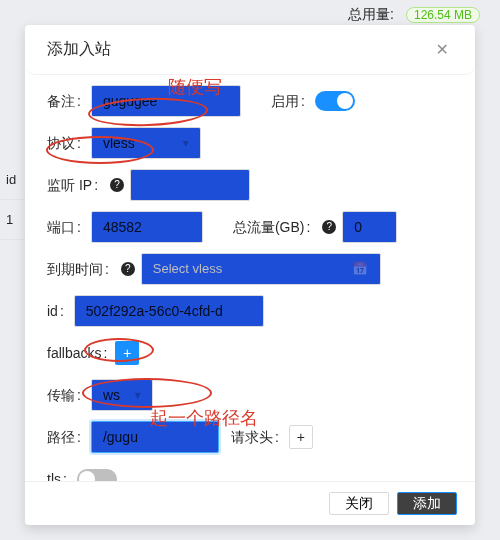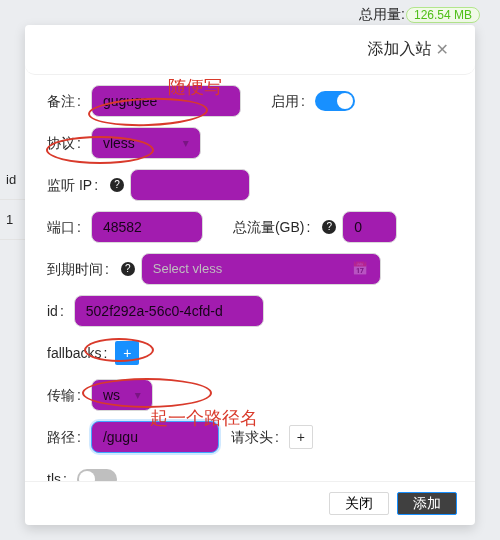--- a/index.html
+++ b/index.html
@@ -1,30 +1,30 @@
 <!DOCTYPE html>
 <html><head>
 <meta charset="utf-8">
 <style>
 * { box-sizing: border-box; margin: 0; padding: 0; }
 body { font-family: -apple-system, "PingFang SC", "Helvetica Neue", Arial, sans-serif; background: #f0f2f5; width: 500px; height: 540px; overflow: hidden; position: relative; font-size: 14px; color: rgba(0,0,0,0.85); }
-.bg-header { position: absolute; top: 0; left: 0; right: 0; height: 30px; display: flex; justify-content: flex-end; align-items: center; padding-right: 20px; gap: 1px; }
+.bg-header { position: absolute; top: 0; left: 0; right: 0; height: 30px; display: flex; justify-content: flex-end; align-items: center; padding-right: 20px; gap: 12px; }
 .bg-green-tag { background: #f6ffed; border: 1px solid #b7eb8f; color: #52c41a; padding: 0 7px; border-radius: 8px; font-size: 12px; }
 .bg-sidebar { position: absolute; left: 0; top: 160px; width: 25px; font-size: 13px; color: rgba(0,0,0,0.85); }
 .bg-sidebar div { padding: 12px 6px; border-bottom: 1px solid #e8e8e8; }
 .modal-mask { position: absolute; inset: 0; background: rgba(0,0,0,0.02); }
 .modal { position: absolute; left: 25px; top: 25px; right: 25px; bottom: 15px; background: #fff; border-radius: 4px; box-shadow: 0 4px 12px rgba(0,0,0,0.15); display: flex; flex-direction: column; }
-.modal-header { padding: 14px 22px; border-bottom: 1px solid #f0f0f0; display: flex; align-items: center; justify-content: flex-end; border-radius: 10px; }
+.modal-header { padding: 14px 22px; border-bottom: 1px solid #f0f0f0; display: flex; align-items: center; justify-content: space-between; border-radius: 10px; }
 .modal-title { font-size: 16px; font-weight: 500; color: rgba(0,0,0,0.85); }
 .close-x { font-size: 16px; color: rgba(0,0,0,0.45); cursor: pointer; padding: 0 4px; user-select: none; }
 .modal-body { flex: 1; padding: 10px 22px 6px; overflow: hidden; }
 .form-item { display: flex; align-items: center; margin-bottom: 10px; line-height: 32px; flex-wrap: wrap; }
 .form-label { color: rgba(0,0,0,0.85); margin-right: 4px; white-space: nowrap; }
 .form-label::after { content: ":"; margin: 0 6px 0 2px; }
-.input, .select, .date-picker { height: 32px; border: 1px solid #d9d9d9; border-radius: 8px; padding: 0 11px; font-size: 14px; color: rgba(0,0,0,0.85); background: #a21caf; outline: none; }
+.input, .select, .date-picker { height: 32px; border: 1px solid #d9d9d9; border-radius: 2px; padding: 0 11px; font-size: 14px; color: rgba(0,0,0,0.85); background: #1d4ed8; outline: none; }
 .input { width: 150px; }
 .input.narrow { width: 80px; }
 .input.wide { width: 200px; }
 .input.focused { border-color: #40a9ff; box-shadow: 0 0 0 2px rgba(24,144,255,0.2); }
 .input::placeholder { color: #bfbfbf; }
 .select { width: 110px; display: inline-flex; align-items: center; justify-content: space-between; cursor: pointer; }
 .select .arrow { color: rgba(0,0,0,0.25); font-size: 12px; }
 .date-picker { width: 240px; display: inline-flex; align-items: center; justify-content: space-between; color: #bfbfbf; font-size: 13px; cursor: pointer; }
 .date-picker .cal { color: rgba(0,0,0,0.25); font-size: 13px; }
 .switch { position: relative; width: 40px; height: 20px; border-radius: 10px; display: inline-block; cursor: pointer; vertical-align: middle; }

